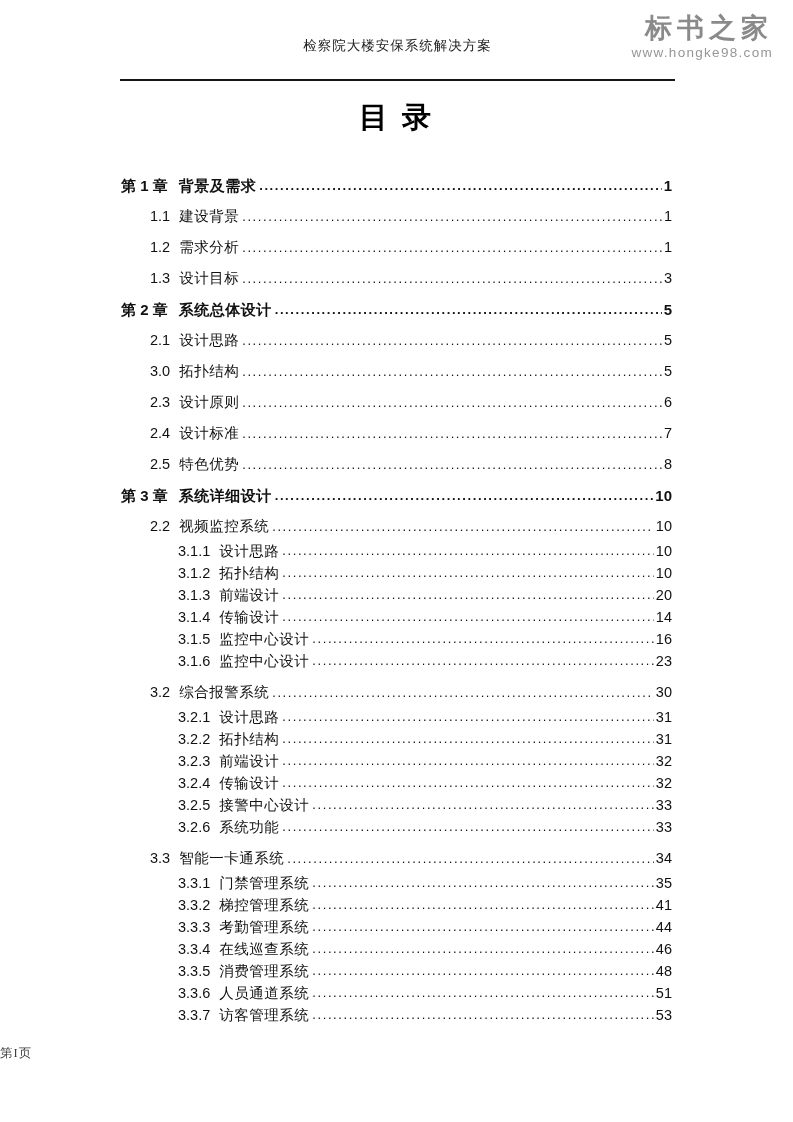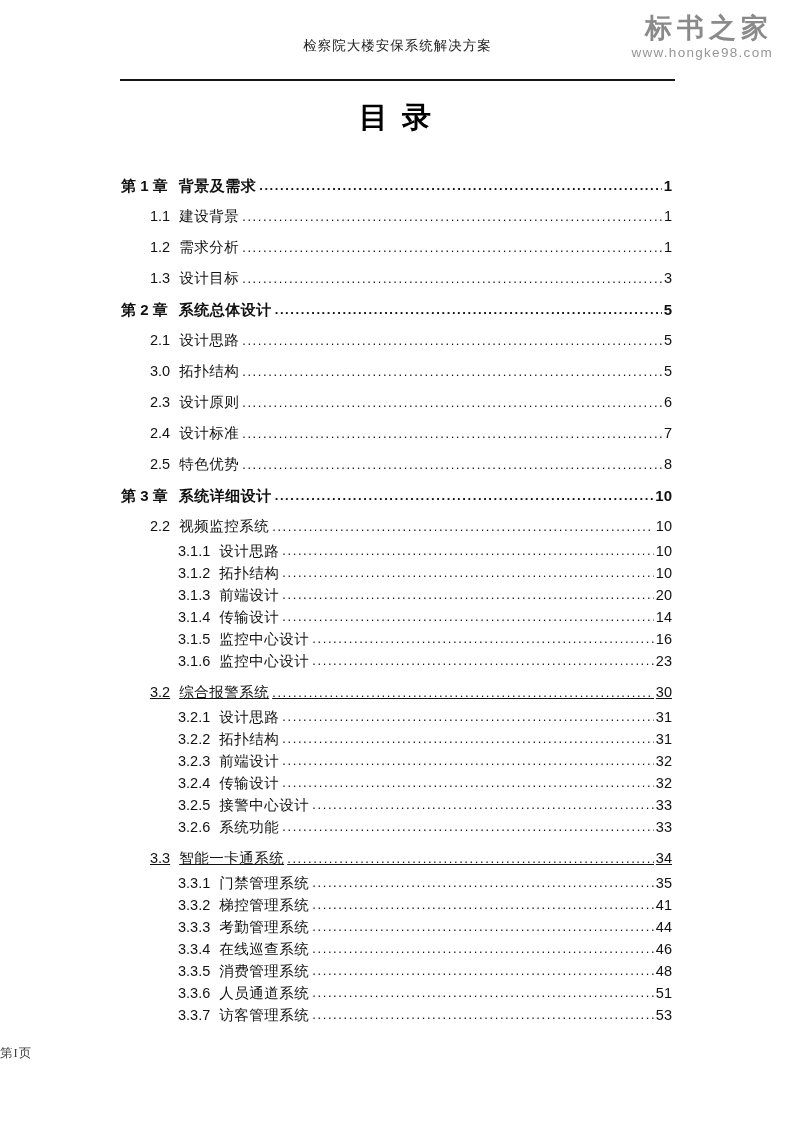--- a/index.html
+++ b/index.html
@@ -24,21 +24,21 @@
     position:absolute;top:98px;left:0;width:100%;text-align:center;
     font-size:29px;font-weight:700;letter-spacing:3px;color:#000;
   }
   
   .toc{position:absolute;top:170px;left:121px;width:551px;}
   .toc-row{display:flex;align-items:flex-end;cursor:pointer;}
   .toc-row.l1{height:31px;line-height:31px;font-size:15px;font-weight:700;}
   .toc-row.l2{height:31px;line-height:31px;font-size:14.5px;padding-left:29px;}
   .toc-row.l3{height:22px;line-height:22px;font-size:14.5px;padding-left:57px;}
   .l2 + .l3{margin-top:-2px;}
-  .l3 + .l2{margin-top:5px;text-decoration:underline;}
+  .l3 + .l2{margin-top:5px;}
   .toc-row .num{flex:0 0 auto;}
   .l1 .num{margin-right:11px;}
   .l2 .num,.l3 .num{margin-right:9px;}
   .toc-row .ttl{flex:0 0 auto;letter-spacing:0.5px;}
   .toc-row .dots{
     flex:1 1 auto;overflow:hidden;white-space:nowrap;
     letter-spacing:1.6px;margin-left:3px;margin-right:2px;font-size:13px;
   }
   .toc-row .pg{flex:0 0 auto;}
   

